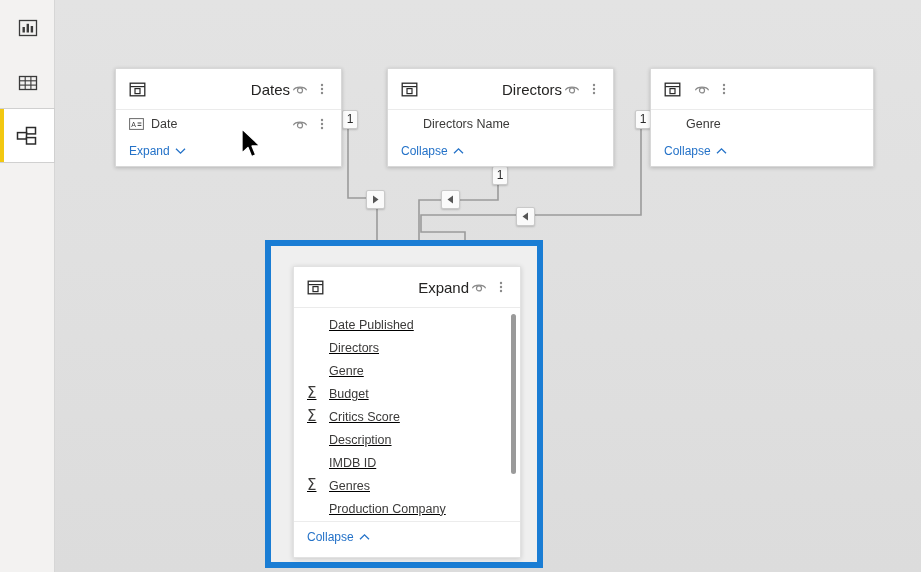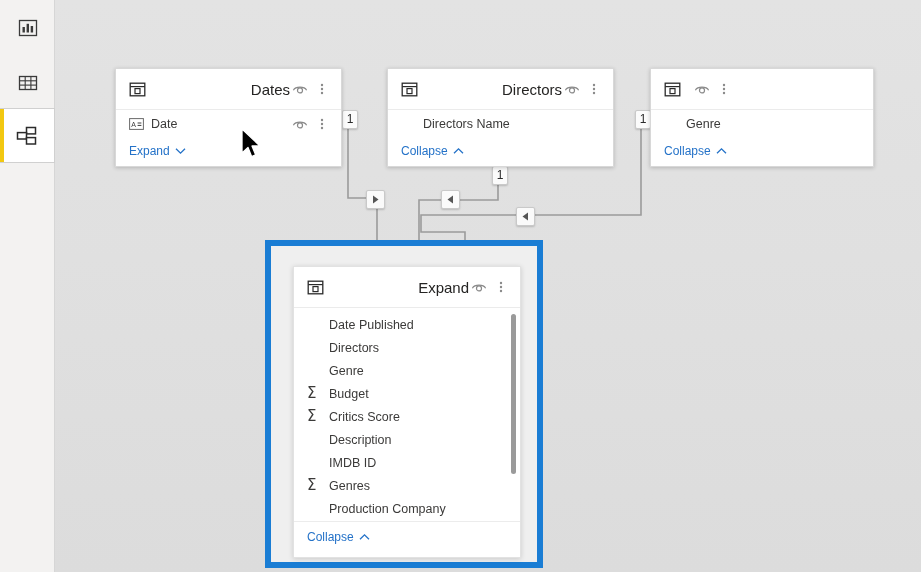--- a/index.html
+++ b/index.html
@@ -461,21 +461,21 @@
             <span class="dots-btn">
               <svg width="4" height="14" viewBox="0 0 4 14">
                 <circle cx="2" cy="3" r="1.2" fill="#8a8a8a"></circle>
                 <circle cx="2" cy="7" r="1.2" fill="#8a8a8a"></circle>
                 <circle cx="2" cy="11" r="1.2" fill="#8a8a8a"></circle>
               </svg>
             </span>
           </span>
         </div>
 
-        <div class="card-body" style="padding-top:5px; height:213px;">
+        <div class="card-body" style="padding-top:5px; height:213px;text-decoration:underline;">
 
           <div class="field-row">
             <span class="field-mark"></span>
             <span class="field-name">Date Published</span>
           </div>
           <div class="field-row">
             <span class="field-mark"></span>
             <span class="field-name">Directors</span>
           </div>
           <div class="field-row">

